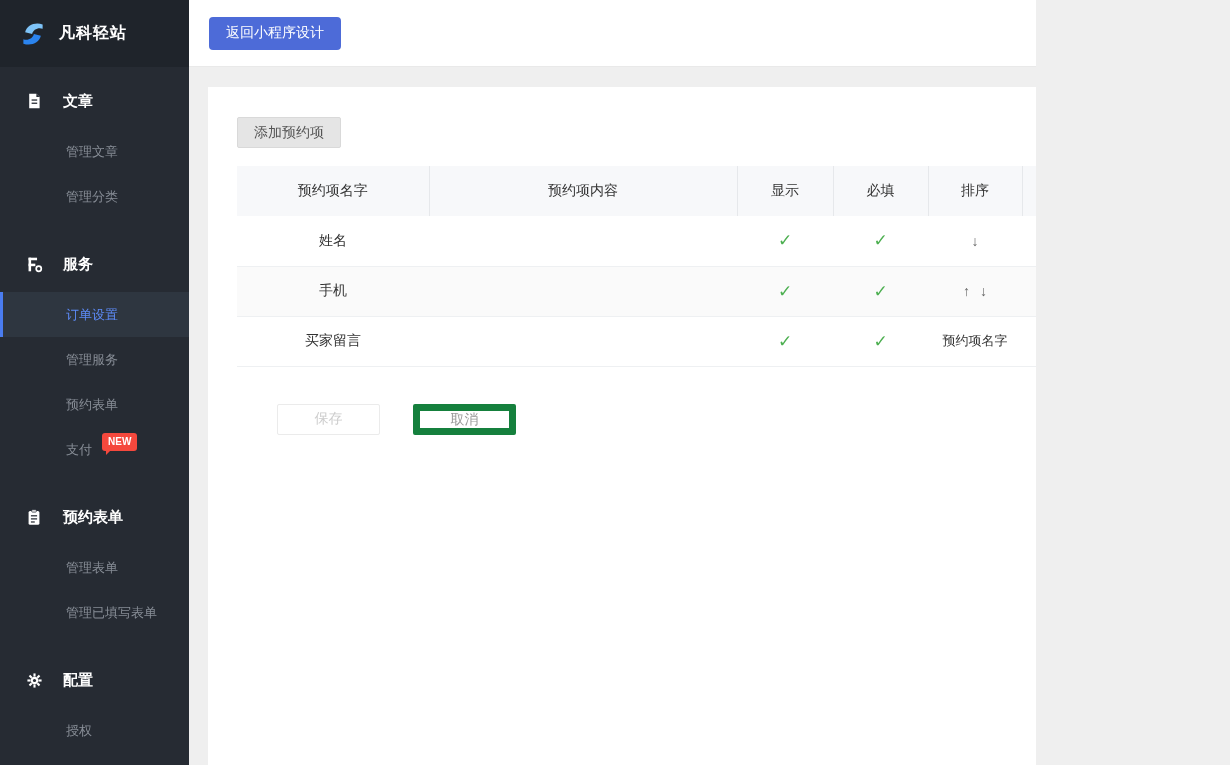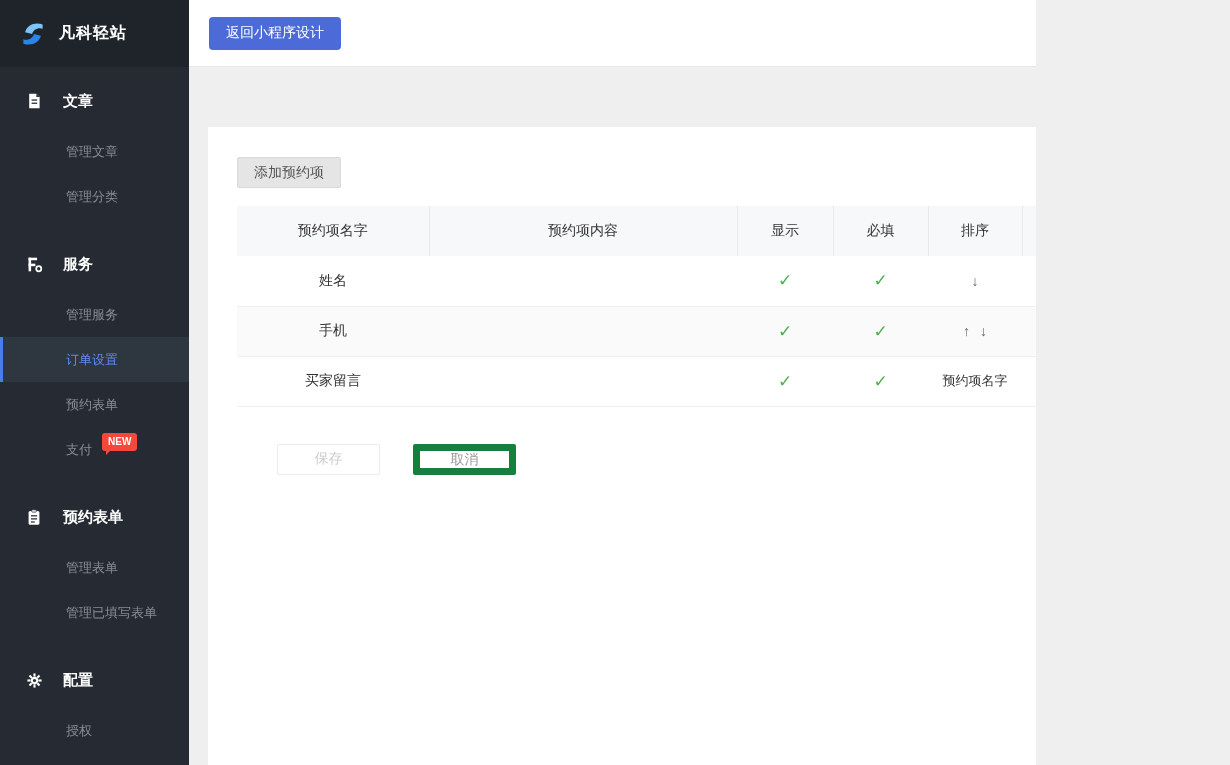--- a/index.html
+++ b/index.html
@@ -15,21 +15,21 @@
   .nav-section-header.first { margin-top:14px; }
   .nav-icon { width:18px; height:18px; display:flex; align-items:center; justify-content:center; }
   .nav-items { margin-top:8px;text-align:right; }
   .nav-item { height:45px; display:flex; align-items:center; padding-left:66px; color:#878d96; font-size:13px; cursor:pointer; position:relative; }
   .nav-item.active { background:#2e3640; color:#5d8bf7; }
   .nav-item.active::before { content:""; position:absolute; left:0; top:0; bottom:0; width:3px; background:#4a7cf0; }
   .new-badge { background:#f5483d; color:#fff; font-size:10px; font-weight:bold; line-height:1; padding:4px 6px; border-radius:3px; margin-left:10px; position:relative; top:-8px; }
   .new-badge::after { content:""; position:absolute; left:4px; bottom:-4px; border:4px solid transparent; border-top-color:#f5483d; border-left-color:#f5483d; }
 
   
-  .main { flex:1; display:flex; flex-direction:column; background:#efefef; min-width:0;gap:40px; }
+  .main { flex:1; display:flex; flex-direction:column; background:#efefef; min-width:0; }
   .topbar { height:67px; min-height:67px; background:#ffffff; display:flex; align-items:center; padding-left:20px; border-bottom:1px solid #e9e9e9; }
   .back-btn { background:#4d6bd8; color:#ffffff; border:none; border-radius:4px; height:33px; padding:0 17px; font-size:14px; cursor:pointer; }
   .content { flex:1; margin-left:19px; margin-top:20px; background:#ffffff; padding:30px 0 0 29px; overflow:hidden; }
 
   .add-btn { height:31px; padding:0 16px; background:#e5e5e5; border:1px solid #d9d9d9; border-radius:2px; font-size:14px; color:#555555; cursor:pointer; }
 
   
   .table-wrap { width:880px; margin-top:18px; }
   table { width:880px; border-collapse:collapse; table-layout:fixed; font-size:14px; color:#333333; }
   thead th { height:50px; background:#f7f8fa; font-weight:normal; color:#333333; border-right:1px solid #e6e8eb; text-align:center; }
@@ -88,25 +88,25 @@
         <svg width="17" height="17" viewBox="0 0 20 20">
           <rect x="3" y="2" width="3" height="16" fill="#ffffff"></rect>
           <rect x="3" y="2" width="10" height="3" fill="#ffffff"></rect>
           <rect x="3" y="9" width="8" height="3" fill="#ffffff"></rect>
           <circle cx="15" cy="15" r="3" fill="none" stroke="#ffffff" stroke-width="2"></circle>
         </svg>
       </span>
       <span>服务</span>
     </div>
     <div class="nav-items">
-      <div class="nav-item">
-        <span>管理服务</span>
-      </div>
       <div class="nav-item active">
         <span>订单设置</span>
+      </div>
+      <div class="nav-item">
+        <span>管理服务</span>
       </div>
       <div class="nav-item">
         <span>预约表单</span>
       </div>
       <div class="nav-item">
         <span>支付</span>
         <span class="new-badge">NEW</span>
       </div>
     </div>
 

